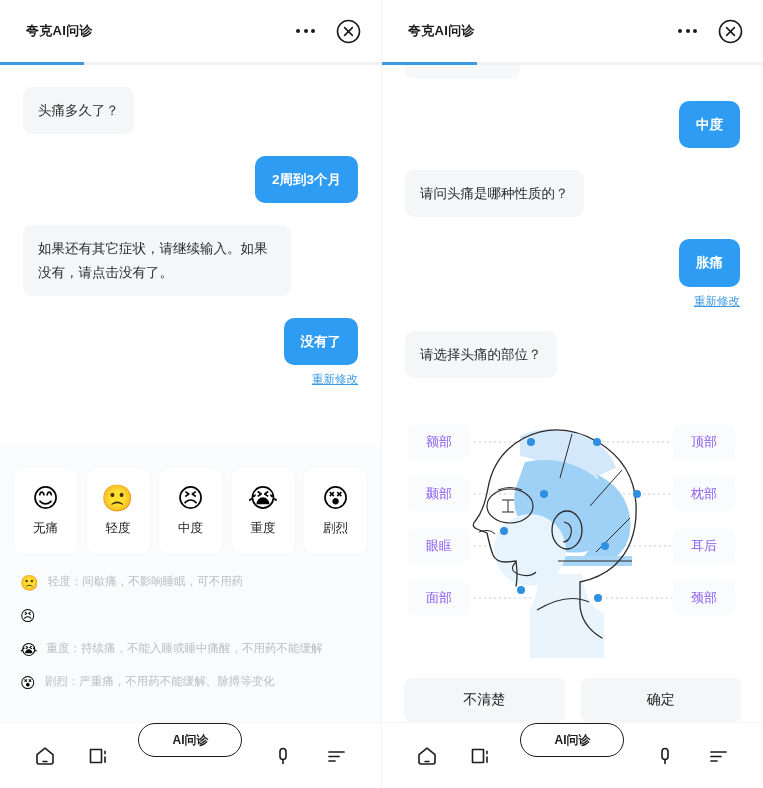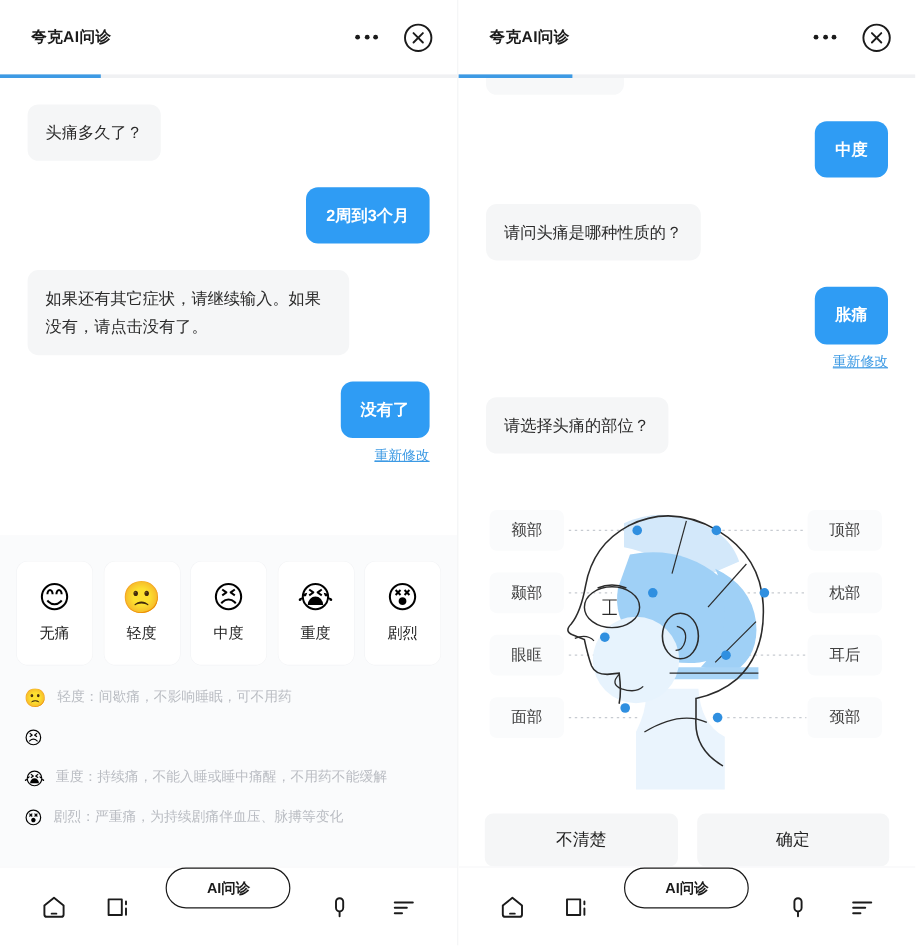--- a/index.html
+++ b/index.html
@@ -113,21 +113,21 @@
     position: relative;
   }
   .locator-inner { position: relative; width: 382px; height: 250px; }
   .locator svg { position: absolute; left: 0; top: 0; }
   .loc-label {
     position: absolute;
     background: #fafbfc;
     border-radius: 6px;
     width: 62px; height: 34px;
     display: flex; align-items: center; justify-content: center;
-    font-size: 13px; color: #404040; cursor: pointer;
+    font-size: 13px; color: #8b5cf6; cursor: pointer;
   }
 
   .action-row {
     display: flex; gap: 16px; padding: 14px 22px 0;
     flex: 0 0 auto;
   }
   .action-btn {
     flex: 1; height: 44px; background: #f5f6f7;
     border-radius: 7px; border: none;
     font-size: 14px; color: #1f1f1f; cursor: pointer;
@@ -221,21 +221,21 @@
           </div>
           <div class="legend-item">
             <span class="legend-emoji">😣</span>
           </div>
           <div class="legend-item">
             <span class="legend-emoji">😭</span>
             <span class="legend-text">重度：持续痛，不能入睡或睡中痛醒，不用药不能缓解</span>
           </div>
           <div class="legend-item">
             <span class="legend-emoji">😵</span>
-            <span class="legend-text">剧烈：严重痛，为持续剧痛伴血压、脉搏等变化</span>
+            <span class="legend-text">剧烈：严重痛，不用药不能缓解、脉搏等变化</span>
           </div>
         </div>
     </div>
 
     <div class="navbar">
       <div class="nav-item">
         <svg width="26" height="26" viewBox="0 0 26 26">
           <path d="M13 5.2 L21 11.6 V19 a2 2 0 0 1 -2 2 H7 a2 2 0 0 1 -2 -2 V11.6 Z" fill="none" stroke="#1b1b1b" stroke-width="1.6" stroke-linejoin="round"></path>
           <path d="M11 18.4 h4" stroke="#1b1b1b" stroke-width="1.5" stroke-linecap="round"></path>
         </svg>

